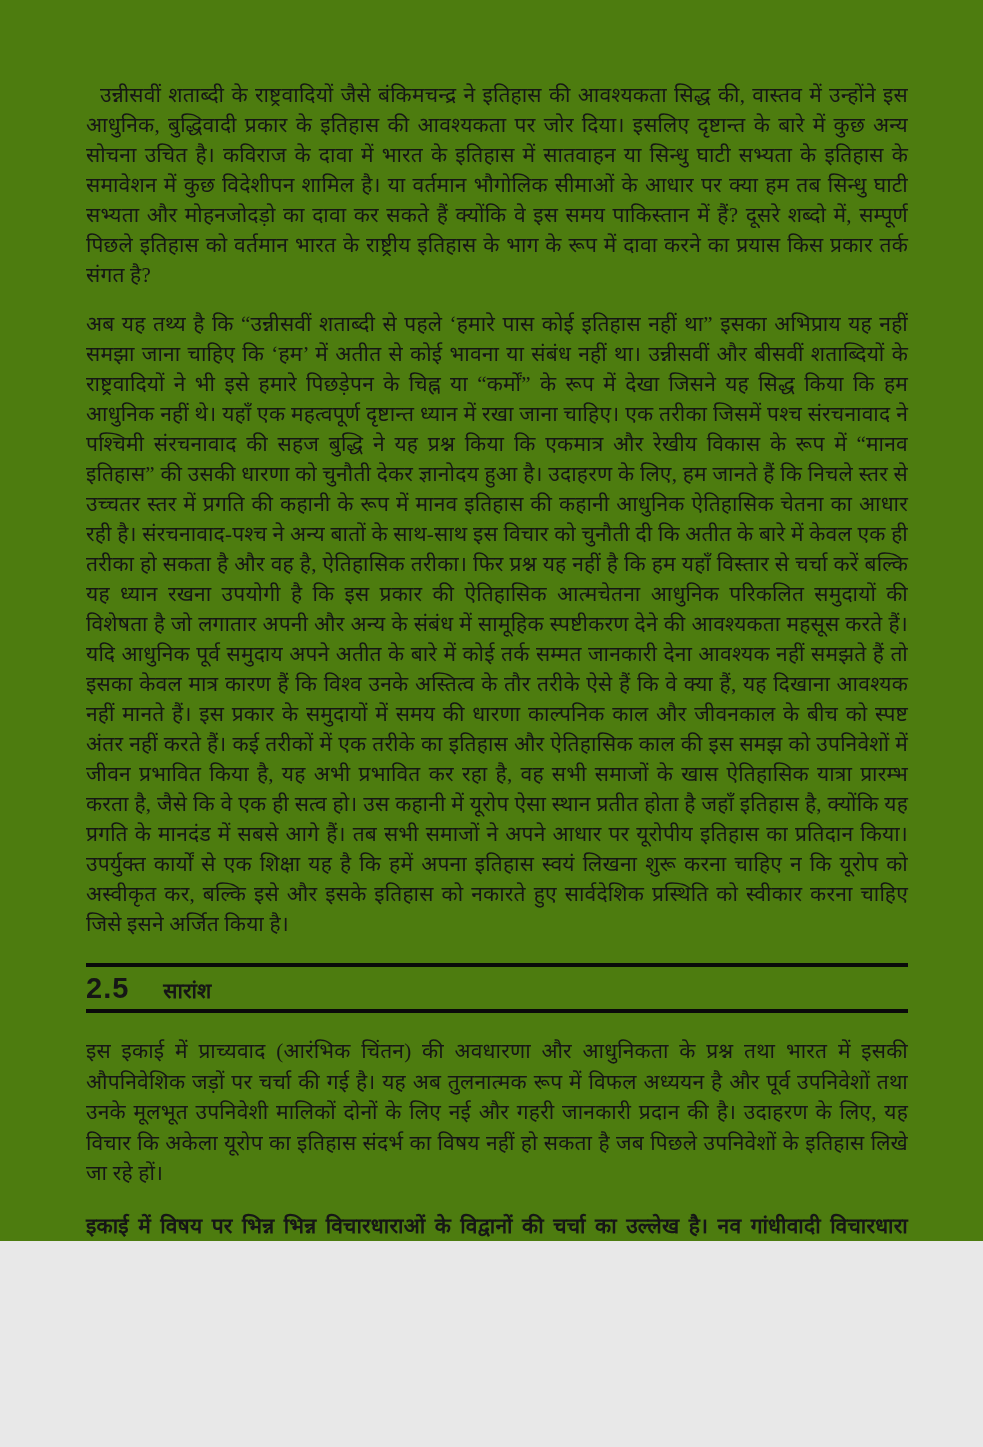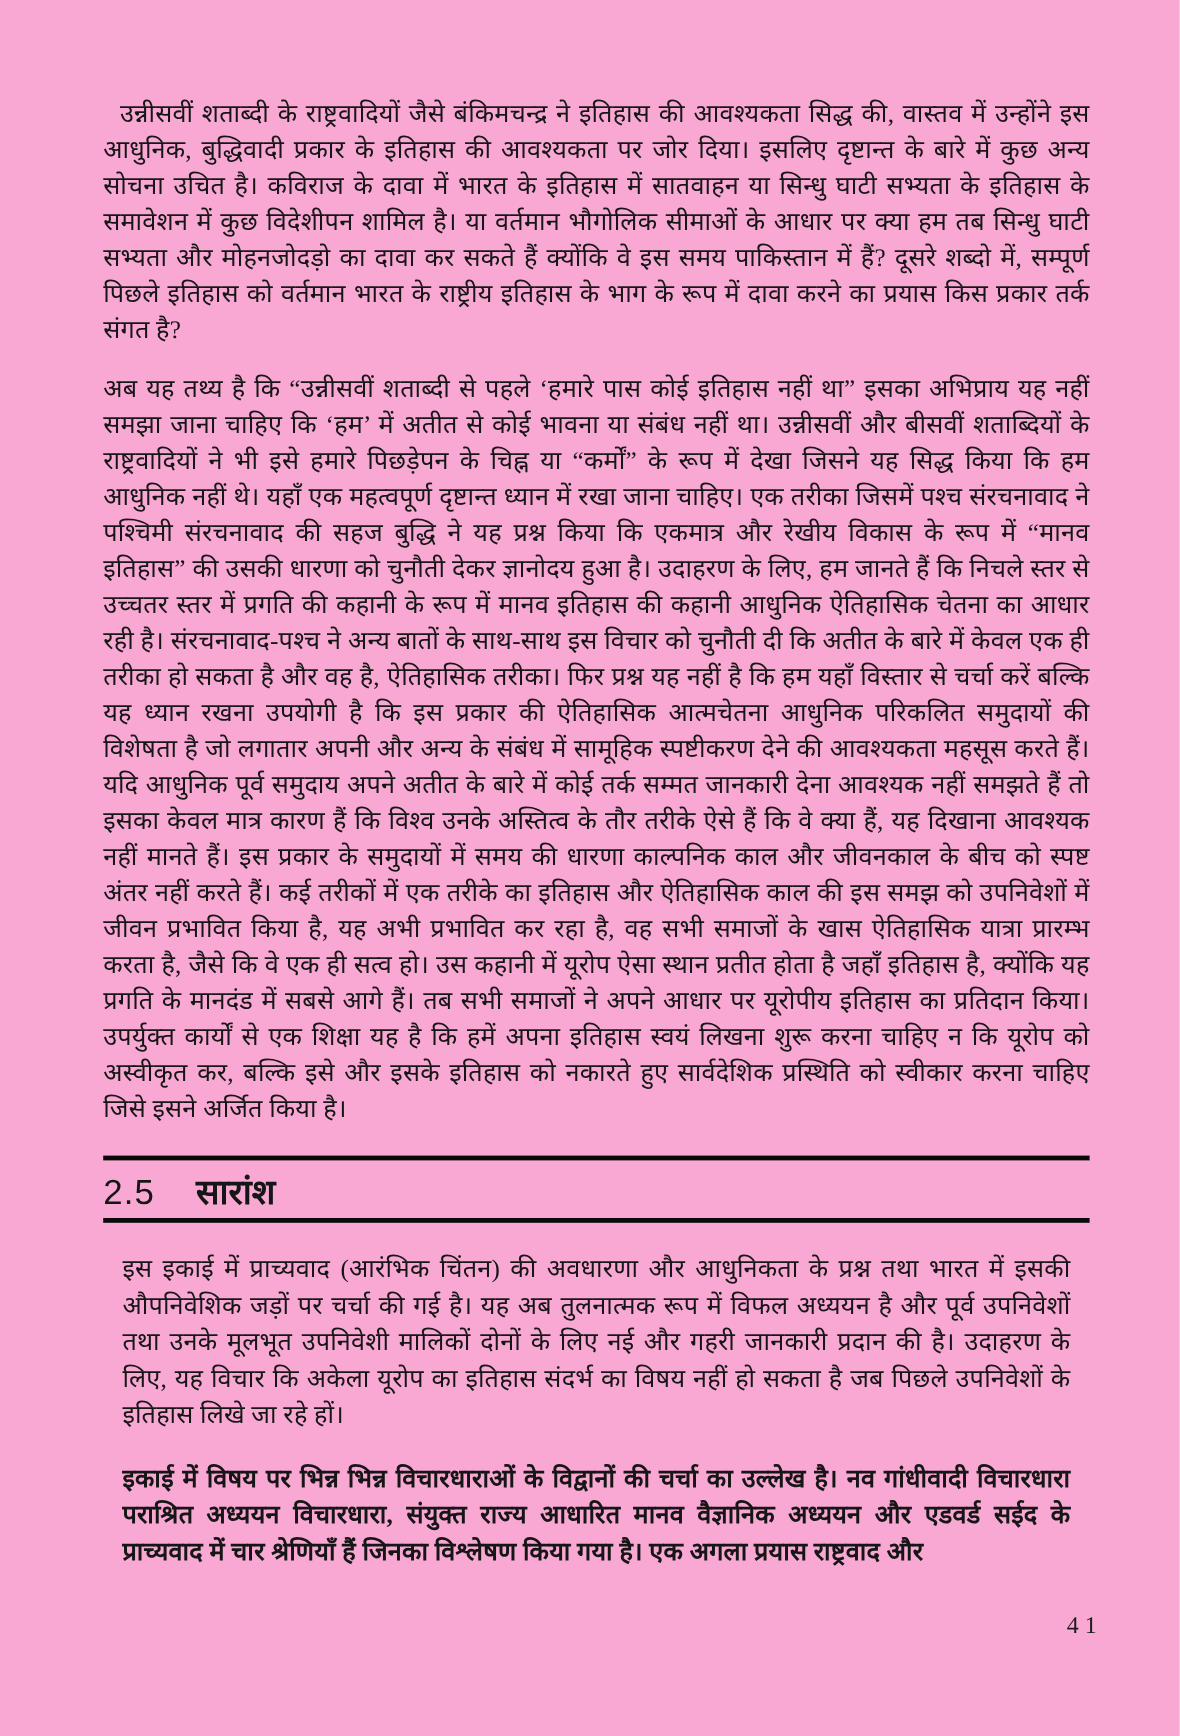--- a/index.html
+++ b/index.html
@@ -3,23 +3,23 @@
 <meta charset="utf-8">
 <style>
   html, body {
     margin: 0;
     padding: 0;
     background: #e8e8e8;
   }
   .page {
     position: relative;
     width: 983px;
-    height: 1447px;
+    height: 1241px;
     margin: 0 auto;
-    background: #f9a8d4;
+    background: #4d7c0f;
     color: #161616;
     font-family: "Liberation Serif", "DejaVu Serif", serif;
     overflow: hidden;
   }
   .content {
     position: absolute;
     left: 86px;
     top: 80px;
     width: 822px;
   }
@@ -42,30 +42,30 @@
     border-top: 4px solid #0a0a0a;
     border-bottom: 4px solid #0a0a0a;
     padding: 5px 0 4px 0;
     display: flex;
     align-items: baseline;
     gap: 34px;
   }
   .sec-num {
     font-family: "Liberation Sans", "DejaVu Sans", sans-serif;
     font-size: 29px;
-    font-weight: 400;
+    font-weight: 700;
     letter-spacing: 1px;
   }
   .sec-title {
-    font-size: 29px;
+    font-size: 21px;
     font-weight: 700;
     text-align: center;
   }
   .summary-para {
-    margin: 16px;
+    margin: 0;
     font-size: 21px;
     line-height: 30.5px;
     font-weight: 500;
     text-align: justify;
     letter-spacing: 0.2px;
   }
   .summary-para.p3 {
     margin-top: 23px;
   }
   .summary-para.p4 {

